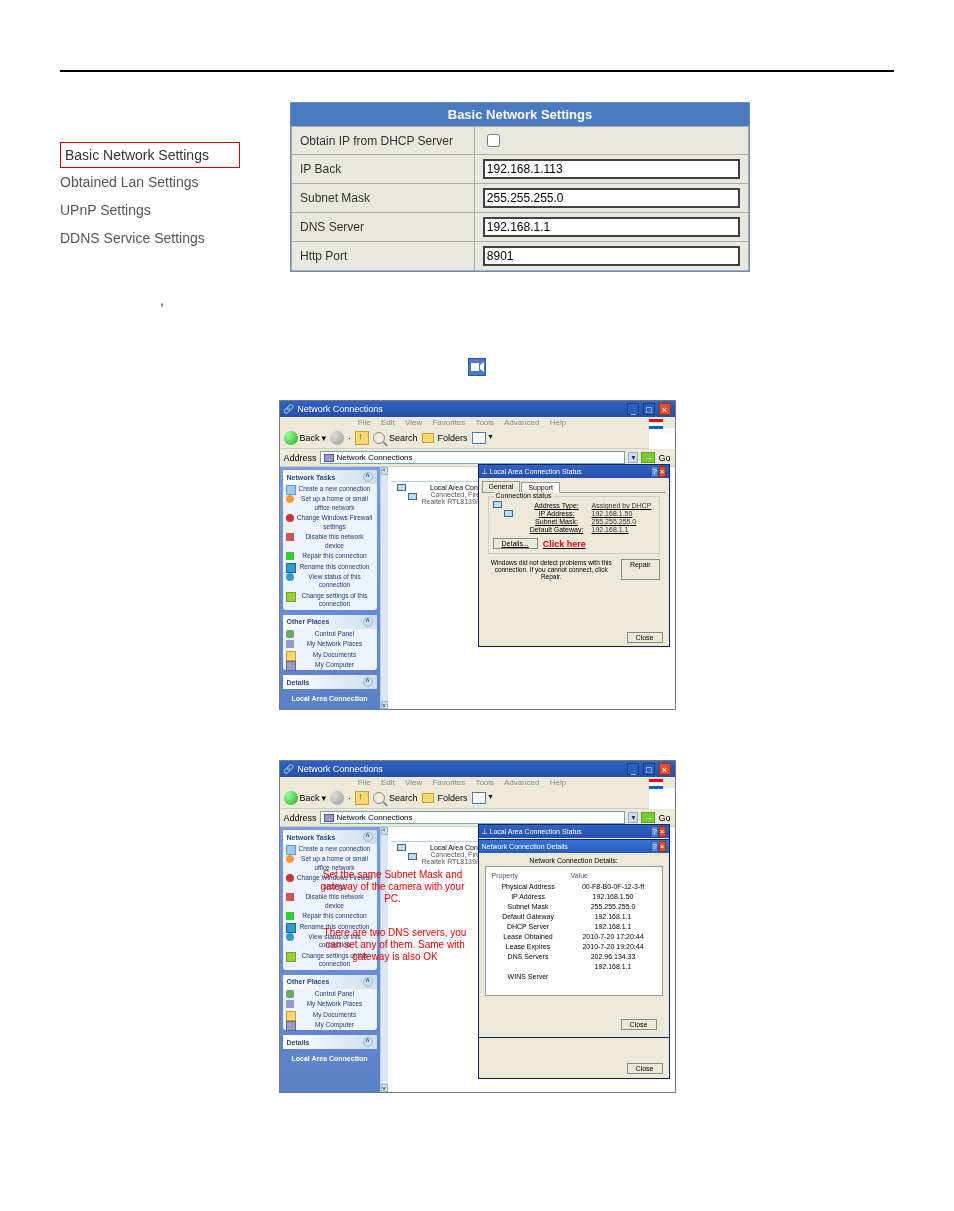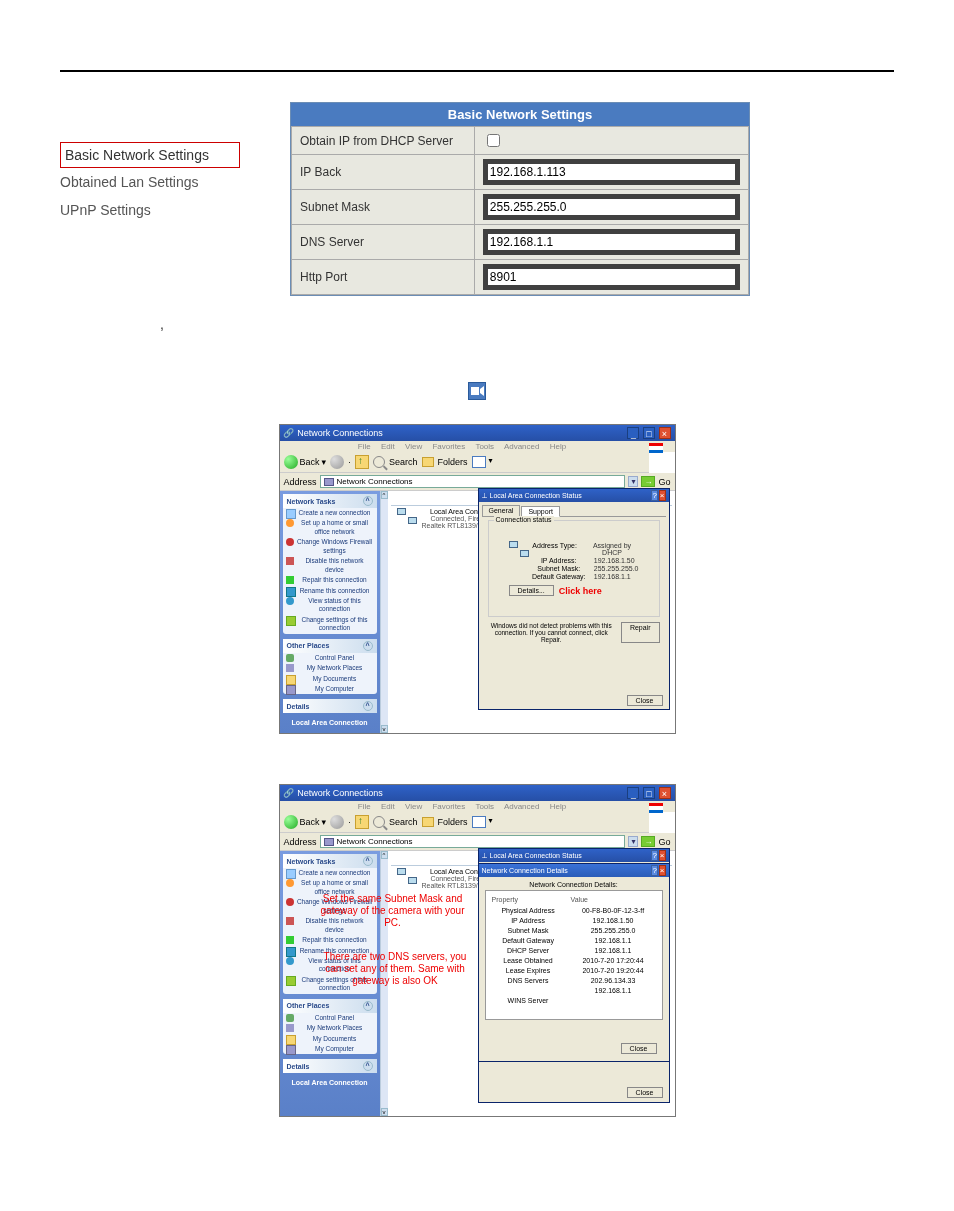--- a/index.html
+++ b/index.html
@@ -7,21 +7,21 @@
   .page { padding: 30px 60px 20px 60px; }
   .hr { border-top: 2px solid #000; margin: 40px 0 30px 0; }
   .topsection { display: flex; gap: 50px; align-items: flex-start; }
   .sidebar { width: 180px; margin-top: 40px; }
   .sidebar .item { padding: 6px 0; font-size: 14px; color: #555; cursor: pointer; }
   .sidebar .item.active { border: 1px solid #c00; color: #333; padding: 4px 4px; }
   .settings-panel { border: 1px solid #6b8db5; width: 460px; }
   .settings-title { background: #4a7bc0; color: #fff; text-align: center; font-weight: bold; padding: 4px 0; font-size: 13px; }
   .settings-table { width: 100%; border-collapse: collapse; }
   .settings-table td { border: 1px solid #aaa; background: #e8e8e0; padding: 4px 8px; font-size: 12px; color: #333; }
-  .settings-table td.val input[type=text] { width: 100%; border: 5px solid #404040; font-size: 12px; padding: 1px 2px; }
+  .settings-table td.val input[type=text] { width: 100%; border: 2px solid #404040; font-size: 12px; padding: 1px 2px; }
   .settings-table td.label { width: 40%; }
   .settings-buttons { background: #e8e8e0; text-align: center; padding: 4px 0; }
   .settings-buttons button { font-size: 12px; padding: 2px 10px; margin: 0 3px; background: #eee; border: 1px solid #888; }
   .caption { padding-left: 100px; font-size: 14px; color: #333; margin-top: 20px; }
   .videoicon { display:inline-block; width:18px; height:18px; background:#4a7bc0; border:1px solid #2a5a9a; position:relative; }
   .xp-box { display:inline-block; border: 1px solid #777; margin-top: 20px; }
   .xp-window { width: 395px; font-size: 9px; }
   .xp-titlebar { background: linear-gradient(to bottom,#2f62c8,#264fa6); color:#fff; padding:2px 4px; display:flex; justify-content:space-between; align-items:center; height:16px;gap:24px; }
   .xp-titlecontrols span { display:inline-block; width:12px; height:12px; text-align:center; line-height:12px; font-size:9px; margin-left:1px; }
   .xp-min { background:#2a5fc0; border:1px solid #1a3f80; color:#fff; }
@@ -75,21 +75,21 @@
   .xp-monitor { width:9px; height:7px; background:#bde; border:1px solid #468; position:absolute; }
   .xp-monitor.m1 { left:0; top:0; }
   .xp-monitor.m2 { left:11px; top:9px; }
   .xp-dialog { position:absolute; background:#ece9d8; border:1px solid #0a246a; font-size:7px; }
   .xp-dlg-title { background: linear-gradient(to bottom,#2f62c8,#264fa6); color:#fff; padding:1px 3px; display:flex; justify-content:space-between; align-items:center; height:13px; }
   .xp-dlg-title .help { background:#5a8ae0; border:1px solid #3a60a0; color:#fff; width:11px; height:11px; text-align:center; line-height:10px; font-size:8px; }
   .xp-dlg-title .close { background:#e05030; border:1px solid #a03015; color:#fff; width:11px; height:11px; text-align:center; line-height:10px; font-size:8px; margin-left:1px; }
   .xp-tabs { display:flex; padding:3px 3px 0 3px; }
   .xp-tab { background:#ece9d8; border:1px solid #999; border-bottom:none; padding:1px 6px; font-size:7px; margin-right:1px; }
   .xp-tab.active { background:#fff; border-bottom:1px solid #fff; position:relative; top:1px; }
-  .xp-groupbox { border:1px solid #ccc; margin:3px 6px; padding:20px; position:relative; }
+  .xp-groupbox { border:1px solid #ccc; margin:3px 6px; padding:4px; position:relative;text-decoration:underline; }
   .xp-groupbox .legend { position:absolute; top:-5px; left:5px; background:#ece9d8; padding:0 2px; font-size:7px; }
   .xp-row { display:flex; font-size:7px; margin:1px 0; }
   .xp-row .lab { width:70px; }
   .xp-row .val { color:#333; }
   .xp-neticon2 { width:22px; height:18px; position:relative; display:inline-block; margin-right:4px; }
   .xp-btn { background:#ece9d8; border:1px solid #888; padding:1px 8px; font-size:7px; display:inline-block; }
   .xp-btn-row { text-align:right; padding:3px 6px; }
   .red-annot { color:#e00; font-size:9px; font-weight:bold; }
   .details-table { width:100%; font-size:7px; }
   .details-table td { padding:0.5px 2px; }
@@ -99,20 +99,21 @@
 <body>
 
 <div class="page">
   <div class="hr"></div>
 
   <div class="topsection">
     <div class="sidebar">
       <div class="item active">Basic Network Settings</div>
       <div class="item">Obtained Lan Settings</div>
       <div class="item">UPnP Settings</div>
+      <div class="item">DDNS Service Settings</div>
     </div>
 
     <div class="settings-panel">
       <div class="settings-title">Basic Network Settings</div>
       <table class="settings-table">
         <tbody>
             <tr>
           <td class="label">Obtain IP from DHCP Server</td>
           <td class="val"><input type="checkbox" style=""></td>
         </tr>

